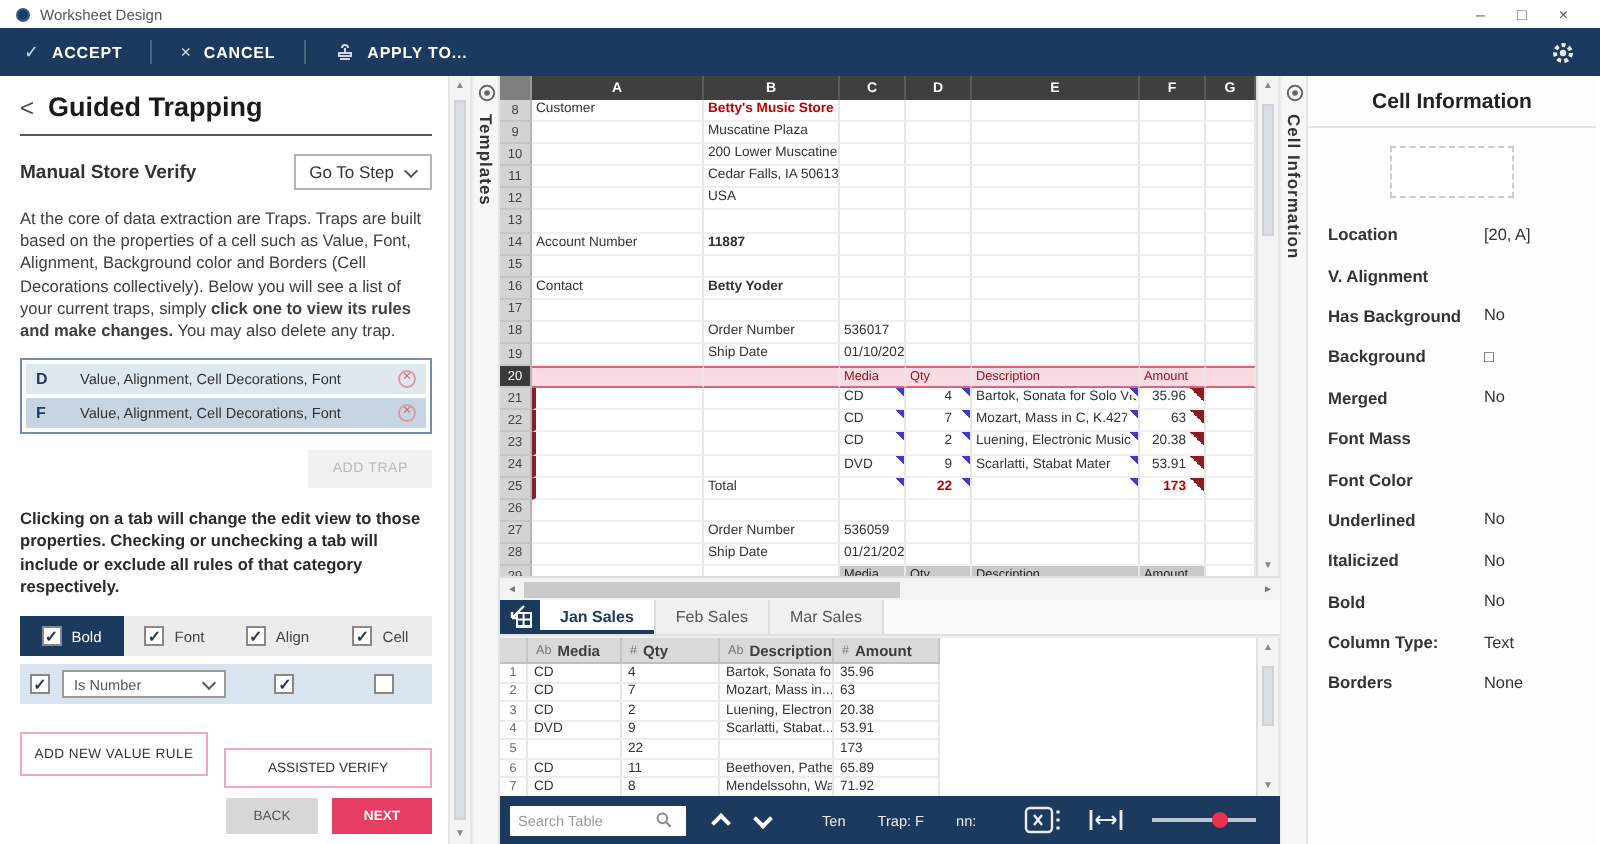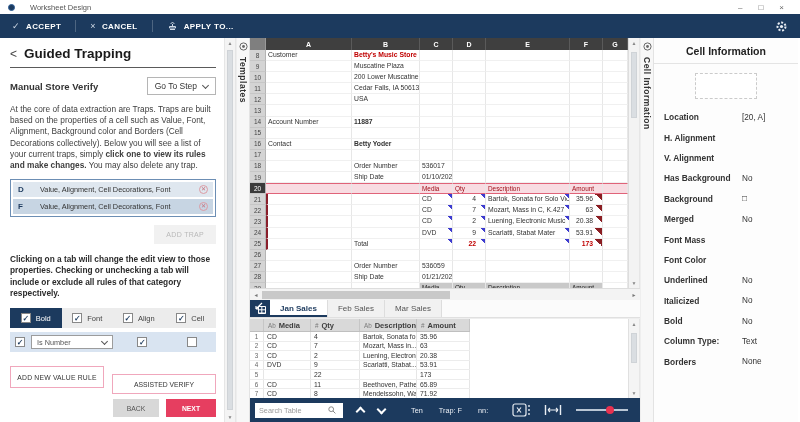--- a/index.html
+++ b/index.html
@@ -1,20 +1,20 @@
 <!DOCTYPE html>
 <html><head>
 <meta charset="utf-8">
 <style>
   *{margin:0;padding:0;box-sizing:border-box;font-family:"Liberation Sans",sans-serif;}
   body{background:#888;}
   .app{position:relative;width:800px;height:422px;background:#fff;overflow:hidden;color:#333;}
 
   
-  .titlebar{height:14px;display:flex;align-items:center;gap:15px;padding:0 8px;background:#fff;}
+  .titlebar{height:14px;display:flex;align-items:center;gap:5px;padding:0 8px;background:#fff;}
   .appdot{width:7px;height:7px;border-radius:50%;background:#1c3a5e;border:1px solid #2e5e96;}
   .titletext{font-size:7.5px;color:#555;}
   .wincontrols{margin-left:auto;display:flex;gap:16px;font-size:8px;color:#666;padding-right:8px;}
   .wincontrols span{cursor:default;}
 
   
   .toolbar{height:24px;background:#1c3a5e;display:flex;align-items:center;padding:0 12px;color:#fff;}
   .tb-btn{display:flex;align-items:center;gap:6px;font-size:8px;font-weight:bold;letter-spacing:.4px;color:#fff;}
   .tb-ic{font-size:9px;font-weight:normal;color:#cfd9e6;}
   .tb-sep{width:1px;height:12px;background:rgba(255,255,255,.22);margin:0 14px;}
@@ -678,24 +678,20 @@
 
     <div class="rpanel">
       <div class="rp-title">Cell Information</div>
       <div class="dashbox"></div>
       <div id="cellinfo-fields">
           <div class="rp-row">
             <span class="rp-label">Location</span>
             <span class="rp-value">[20, A]</span>
           </div>
           <div class="rp-row">
-            <span class="rp-label">H. Alignment</span>
-            <span class="rp-value"></span>
-          </div>
-          <div class="rp-row">
             <span class="rp-label">V. Alignment</span>
             <span class="rp-value"></span>
           </div>
           <div class="rp-row">
             <span class="rp-label">Has Background</span>
             <span class="rp-value">No</span>
           </div>
           <div class="rp-row">
             <span class="rp-label">Background</span>
             <span class="rp-value">□</span>

